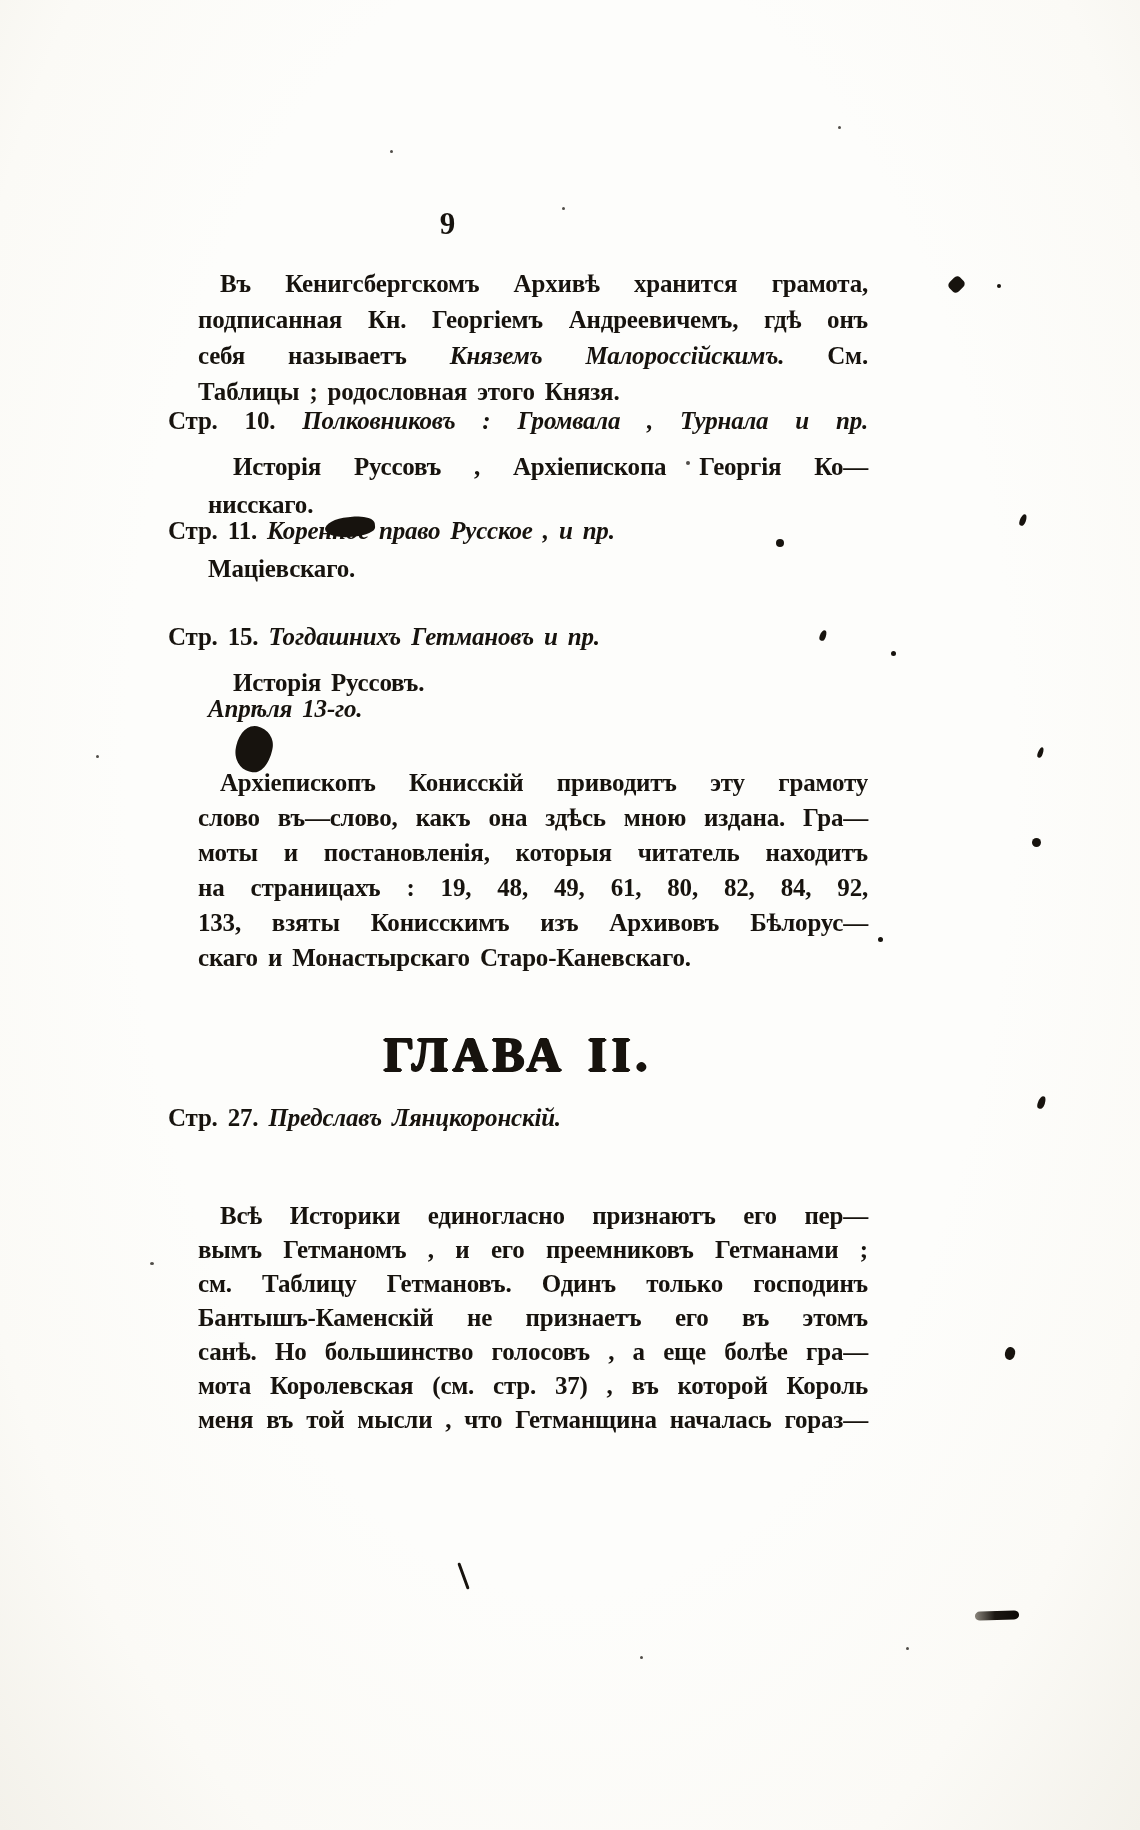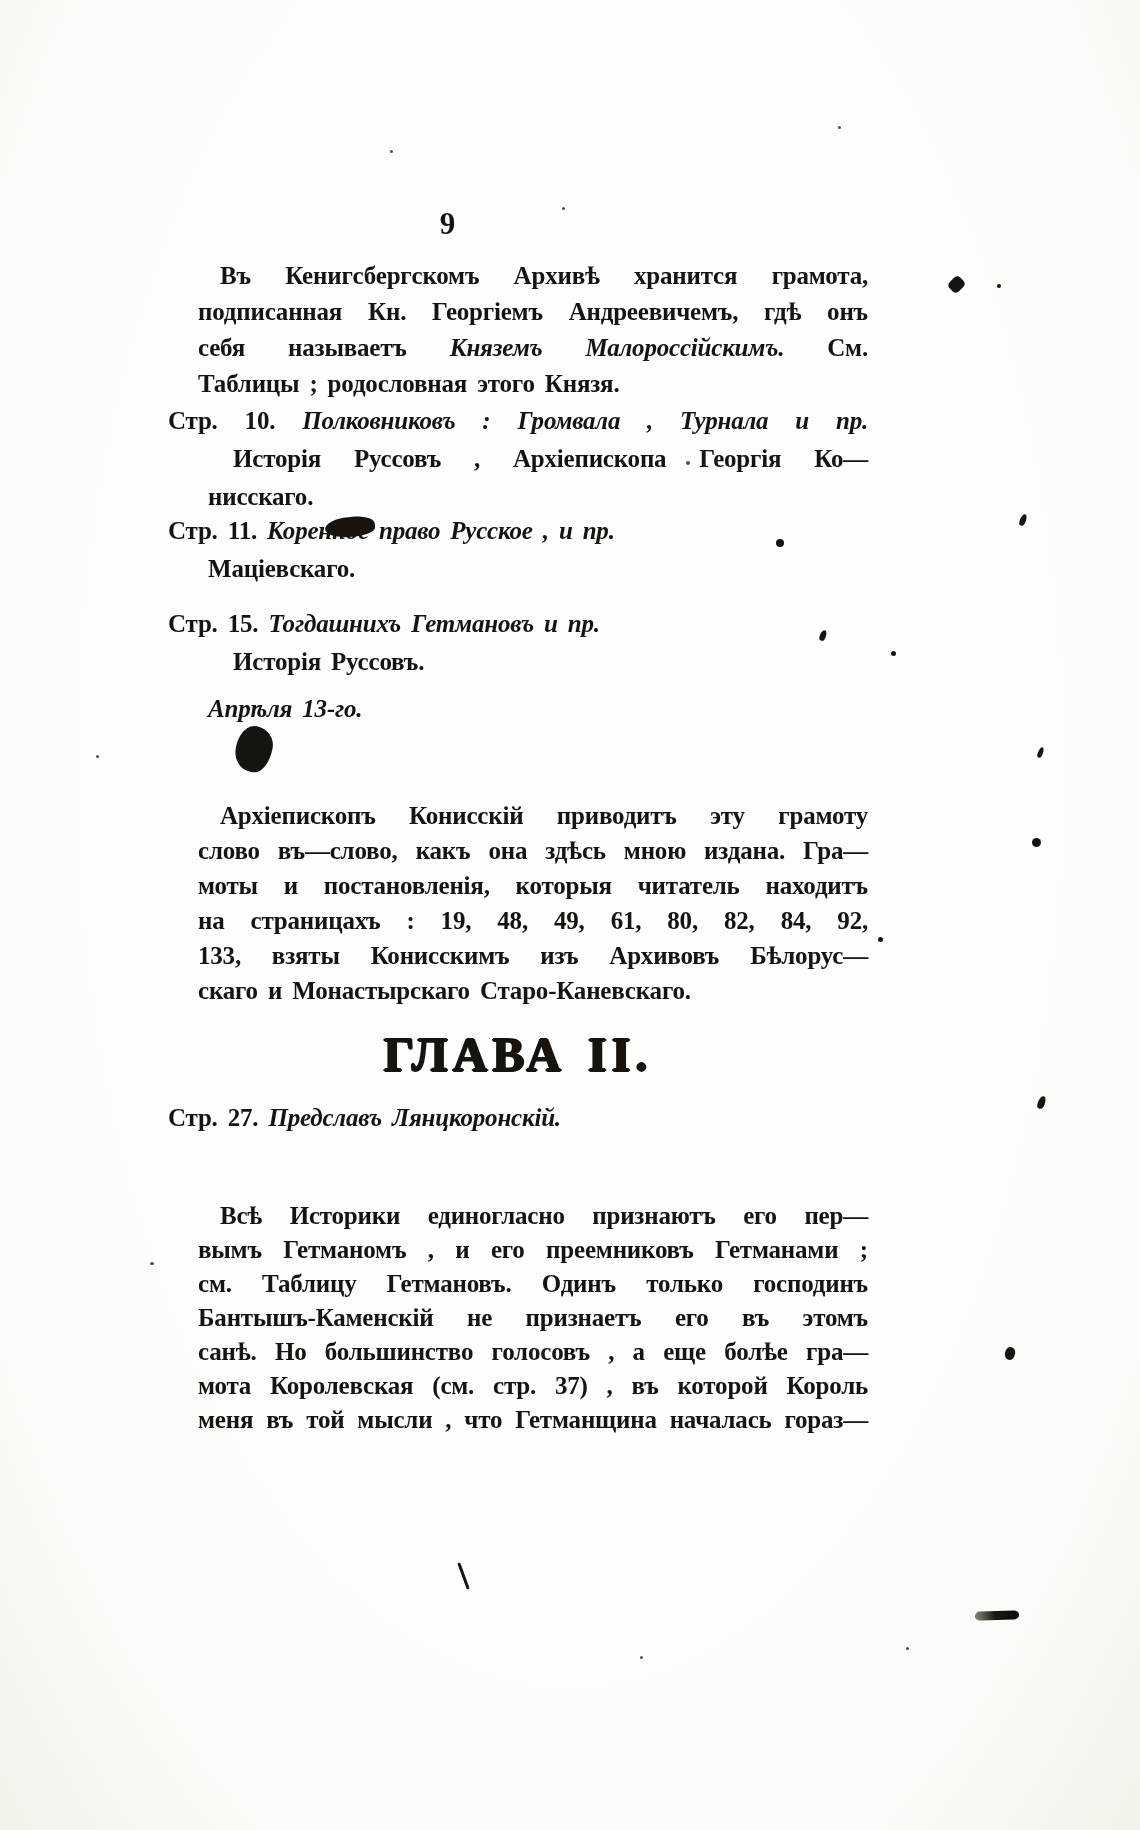--- a/index.html
+++ b/index.html
@@ -20,21 +20,21 @@
     font-size:25px; letter-spacing:-0.2px; word-spacing:4px;
     text-align:justify; text-align-last:justify; white-space:normal;
   }
   .b36 .line { line-height:36px; }
   .b38 .line { line-height:38px; }
   .b35 .line { line-height:35px; }
   .b34 .line { line-height:34px; }
   .line.left { text-align:left; text-align-last:left; }
   .line.first { padding-left:52px; }
   .line.body  { padding-left:30px; }
-  .line.cont  { padding-left:65px; }
+  .line.cont  { padding-left:65px;margin-top:8px; }
   .line.cont2 { padding-left:40px; }
   .it { font-style:italic; }
   .glava {
     position:absolute; top:1030px; left:168px; width:700px;
     text-align:center; font-size:48px; line-height:50px;
     letter-spacing:5px;
     text-shadow: 1.2px 0 0 var(--ink), -1.2px 0 0 var(--ink), 0 0.8px 0 var(--ink), 0 -0.8px 0 var(--ink);
   }
   .glava .gnum { margin-left:22px;text-align:center; }
   
@@ -51,48 +51,48 @@
     background:linear-gradient(90deg,#8a857c,#1c1813 45%,#0c0a07);
   }
 </style>
 </head>
 <body>
 
 <div class="page">
 
   <div class="pagenum">9</div>
 
-  <section class="block b36" style="top:258px">
+  <section class="block b36" style="top:266px">
     <div class="line first"><span>Въ Кенигсбергскомъ Архивѣ хранится грамота,</span></div>
     <div class="line body"><span>подписанная Кн. Георгіемъ Андреевичемъ, гдѣ онъ</span></div>
     <div class="line body"><span>себя называетъ</span> <span class="it">Княземъ Малороссійскимъ.</span> <span>См.</span></div>
     <div class="line body left"><span>Таблицы ; родословная этого Князя.</span></div>
   </section>
 
   <section class="block b38" style="top:402px">
     <div class="line"><span>Стр. 10.</span> <span class="it">Полковниковъ : Громвала , Турнала и пр.</span></div>
     <div class="line cont"><span>Исторія Руссовъ , Архіепископа Георгія Ко—</span></div>
     <div class="line cont2 left"><span>нисскаго.</span></div>
   </section>
 
   <section class="block b38" style="top:512px">
     <div class="line left"><span>Стр. 11.</span> <span class="it">Коренное право Русское , и пр.</span></div>
     <div class="line cont2 left"><span>Маціевскаго.</span></div>
   </section>
 
-  <section class="block b38" style="top:605px">
+  <section class="block b38" style="top:618px">
     <div class="line left"><span>Стр. 15.</span> <span class="it">Тогдашнихъ Гетмановъ и пр.</span></div>
     <div class="line cont left"><span>Исторія Руссовъ.</span></div>
   </section>
 
   <section class="block b38" style="top:690px">
     <div class="line cont2 left"><span class="it">Апрѣля 13-го.</span></div>
   </section>
 
-  <section class="block b35" style="top:798px">
+  <section class="block b35" style="top:765px">
     <div class="line first"><span>Архіепископъ Конисскій приводитъ эту грамоту</span></div>
     <div class="line body"><span>слово въ—слово, какъ она здѣсь мною издана. Гра—</span></div>
     <div class="line body"><span>моты и постановленія, которыя читатель находитъ</span></div>
     <div class="line body"><span>на страницахъ : 19, 48, 49, 61, 80, 82, 84, 92,</span></div>
     <div class="line body"><span>133, взяты Конисскимъ изъ Архивовъ Бѣлорус—</span></div>
     <div class="line body left"><span>скаго и Монастырскаго Старо-Каневскаго.</span></div>
   </section>
 
   <div class="glava">
     <span>ГЛАВА</span><span class="gnum">II.</span>

